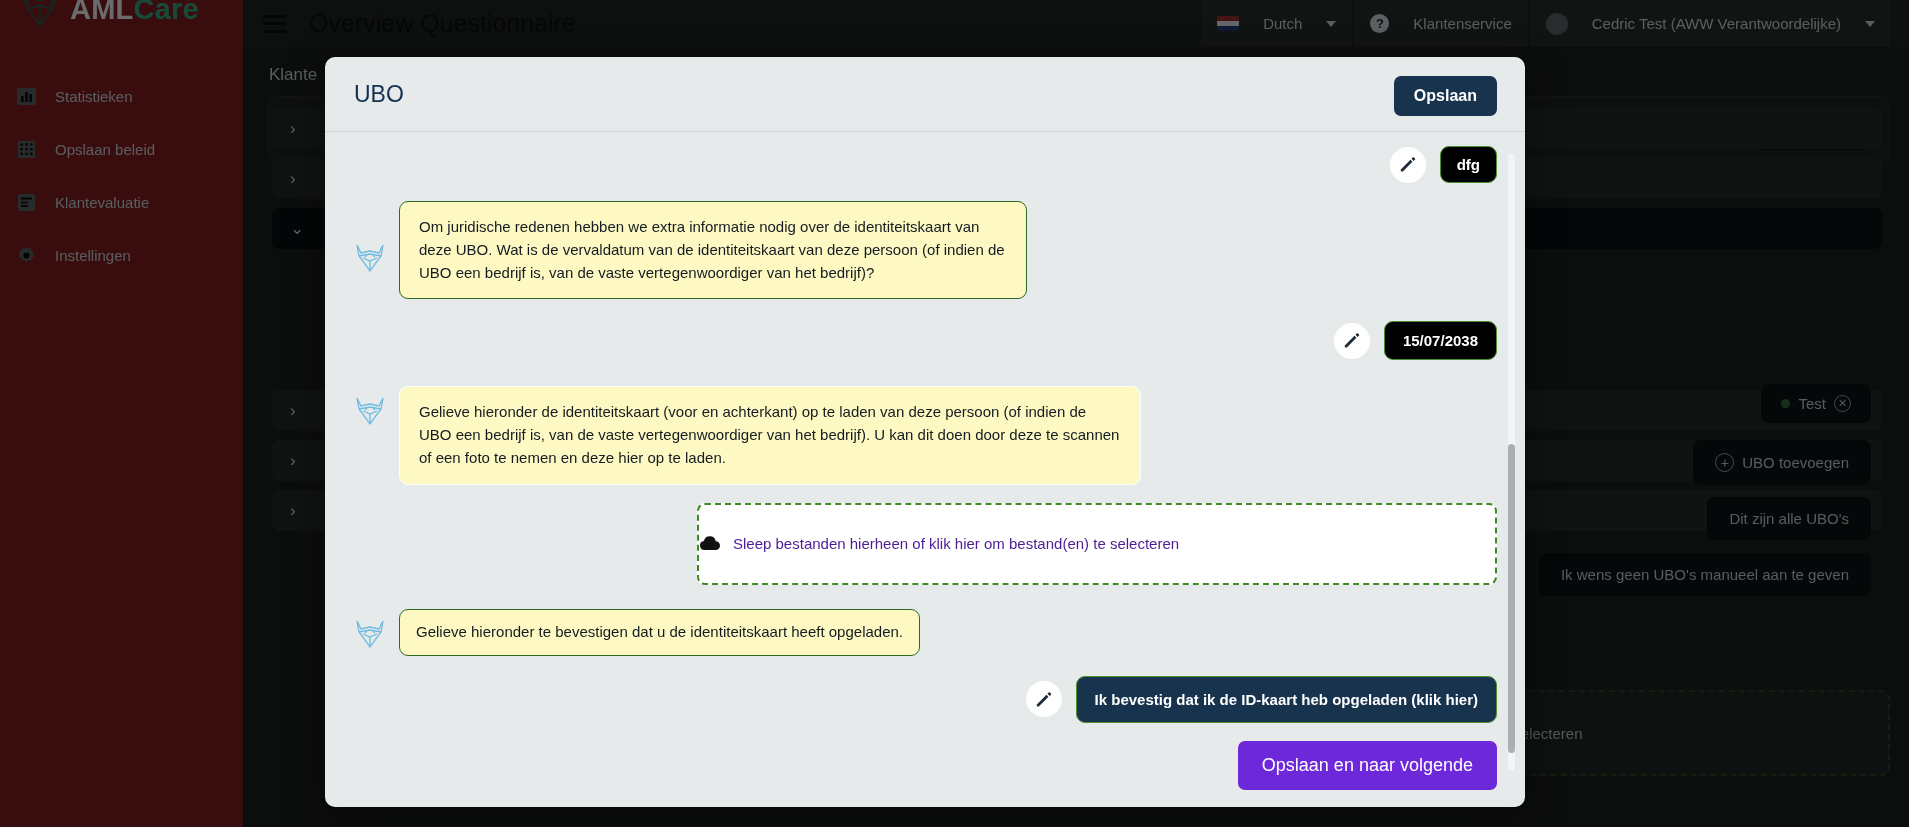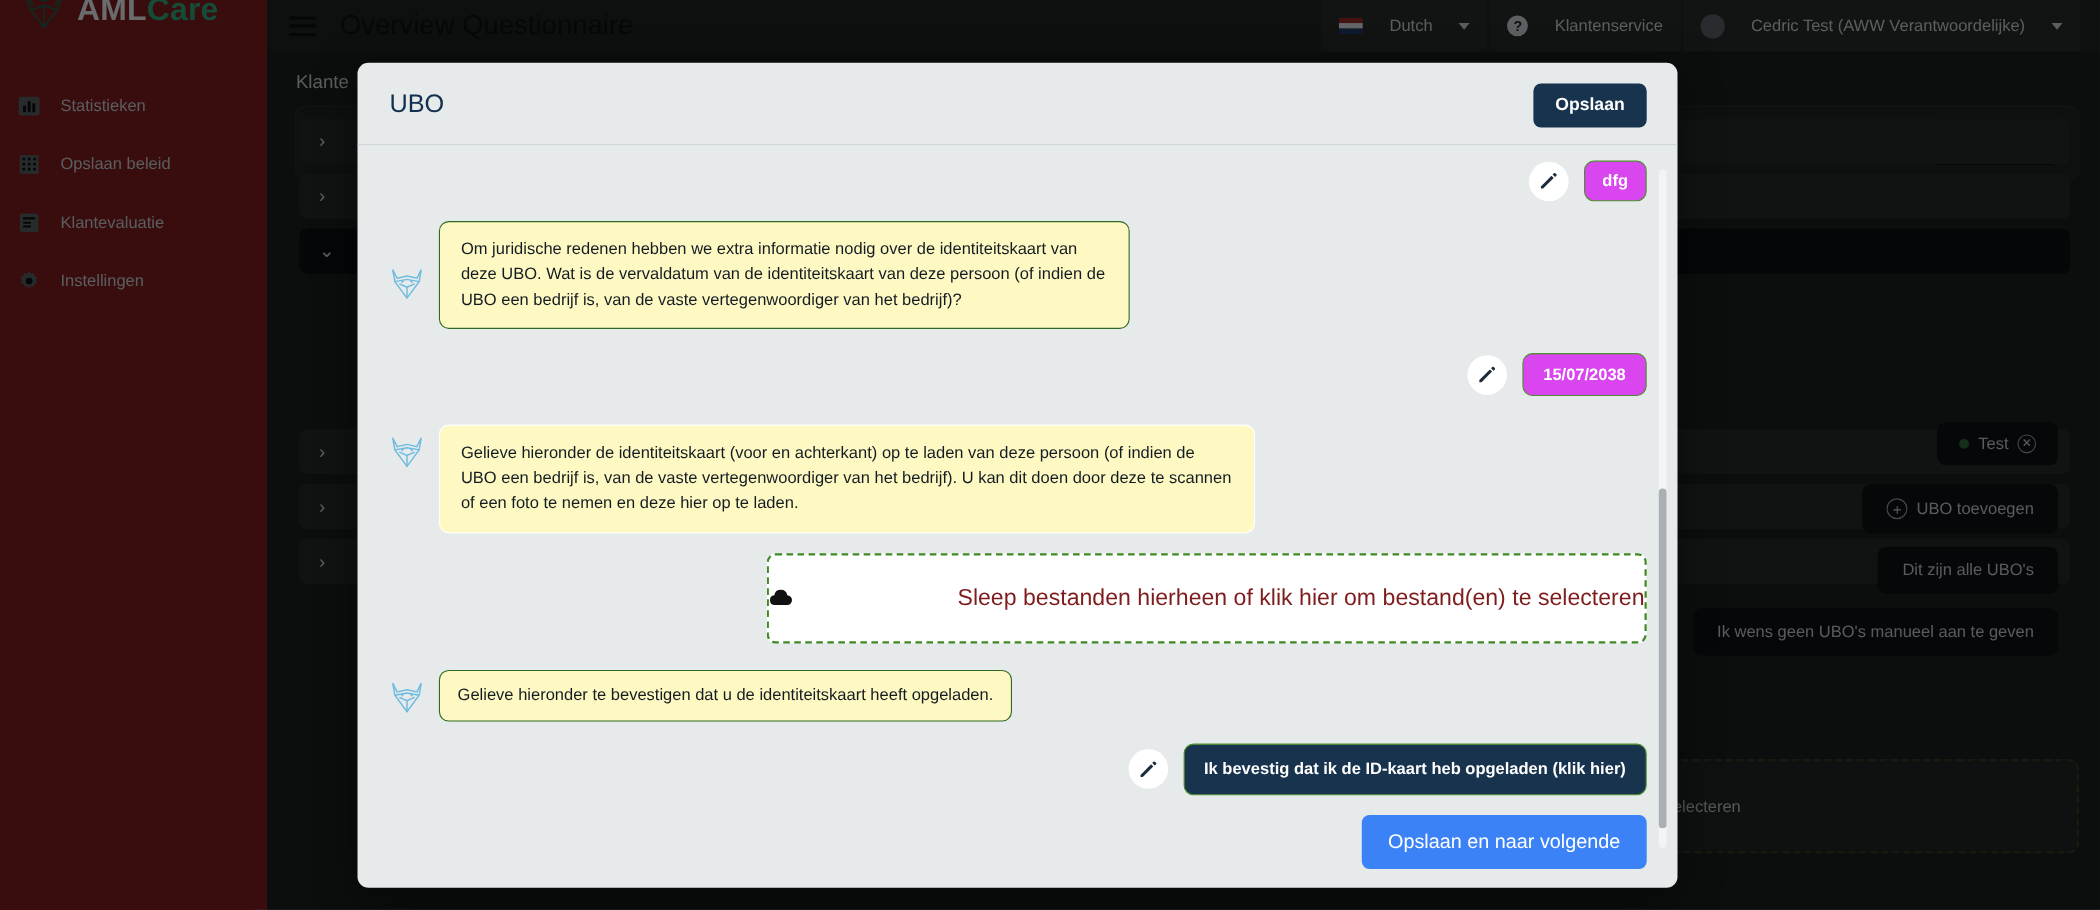--- a/index.html
+++ b/index.html
@@ -121,41 +121,41 @@
     padding: 14px 19px; color:#141c22; font-size:15px; line-height:1.52;
     max-width: 770px;
   }
   .bubble-bot.plain { border-color:#ffffff; border:1.5px solid #ffffff; }
 
   .edit-ic {
     width:36px;height:36px;border-radius:50%;background:#fff;flex:none;
     display:flex;align-items:center;justify-content:center; margin-right:14px;
   }
   .bubble-user {
-    background:#d946ef; color:#fff; font-size:15px; font-weight:700;
+    background:#000000; color:#fff; font-size:15px; font-weight:700;
     border:1.5px solid #4c8f2e; border-radius:9px; padding: 10px 18px;
   }
   .bubble-user.sm { padding: 9px 16px; }
 
   .dropzone {
     margin: 4px 28px 24px 0; margin-left: auto; width: 800px;
     height: 82px; background:#fff; border:2px dashed #3f8a22; border-radius:8px;
-    display:flex; align-items:center; justify-content:space-between; gap:12px;
-    color:#7f1d1d; font-size:21px;
+    display:flex; align-items:center; justify-content:flex-start; gap:12px;
+    color:#4c1d95; font-size:15px;
   }
   .cloud-ic { width:22px; height:18px; flex:none; }
 
   .cta-row { display:flex; align-items:center; justify-content:flex-end; padding: 0 28px; margin-bottom: 18px; }
   .cta-btn {
     background:#17334e; border:1.5px solid #4c8f2e; color:#fff;
     font-size:15px; font-weight:700; border-radius:9px; padding: 14px 18px;
   }
   .final-row { display:flex; justify-content:flex-end; padding: 0 28px; }
   .final-btn {
-    background:#3b82f6; color:#fff; font-size:18px; border-radius:7px;
+    background:#6d28d9; color:#fff; font-size:18px; border-radius:7px;
     padding: 14px 24px; border:none;
   }
 
   .scrollbar { position:absolute; right:10px; top:22px; width:7px; bottom:36px; background:#f2f4f5; border-radius:4px; }
   .scroll-thumb { position:absolute; left:0; width:7px; top:47%; bottom:3%; background:#a9afb2; border-radius:4px; }
 </style>
 </head>
 <body>
 
 <div id="app">

